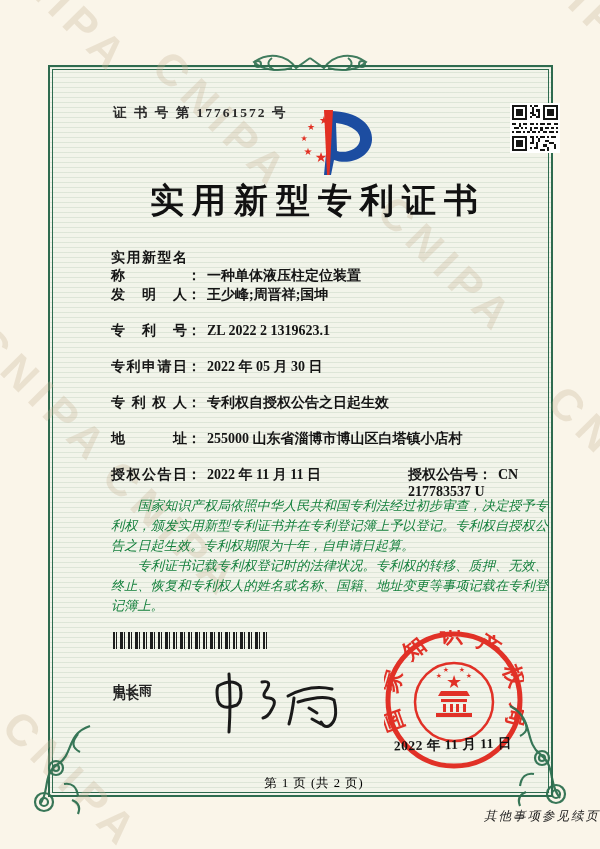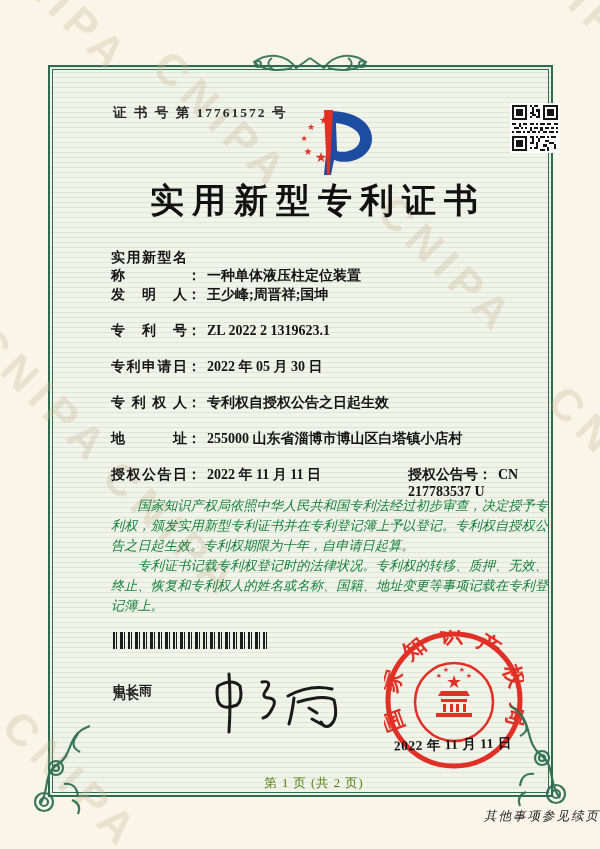--- a/index.html
+++ b/index.html
@@ -90,21 +90,21 @@
   .seal{position:absolute;left:356px;top:630px;width:140px;height:140px;z-index:6;
         opacity:0.95;mix-blend-mode:multiply;}
   .seal-date{
     position:absolute;left:366px;top:736px;z-index:7;
     font-size:13.5px;font-weight:bold;letter-spacing:0.5px;color:#101010;
     transform:rotate(-1.5deg);
   }
 
   .page-number{
     position:absolute;left:0;top:775px;width:100%;text-align:center;
-    font-size:12.5px;letter-spacing:1px;color:#4d7c0f;z-index:3;
+    font-size:12.5px;letter-spacing:1px;color:#000000;z-index:3;
   }
   .footer-note{
     position:absolute;left:0;top:808px;width:100%;text-align:right;
     font-size:12.5px;font-style:italic;letter-spacing:2px;color:#222;
   }
 
   .ornament-top{position:absolute;left:248px;top:44px;width:124px;height:36px;z-index:4;}
   .ornament-bl{position:absolute;left:32px;top:720px;width:62px;height:96px;z-index:4;}
   .ornament-br{position:absolute;left:506px;top:698px;width:62px;height:112px;z-index:4;transform:scaleX(-1);}
 </style>

